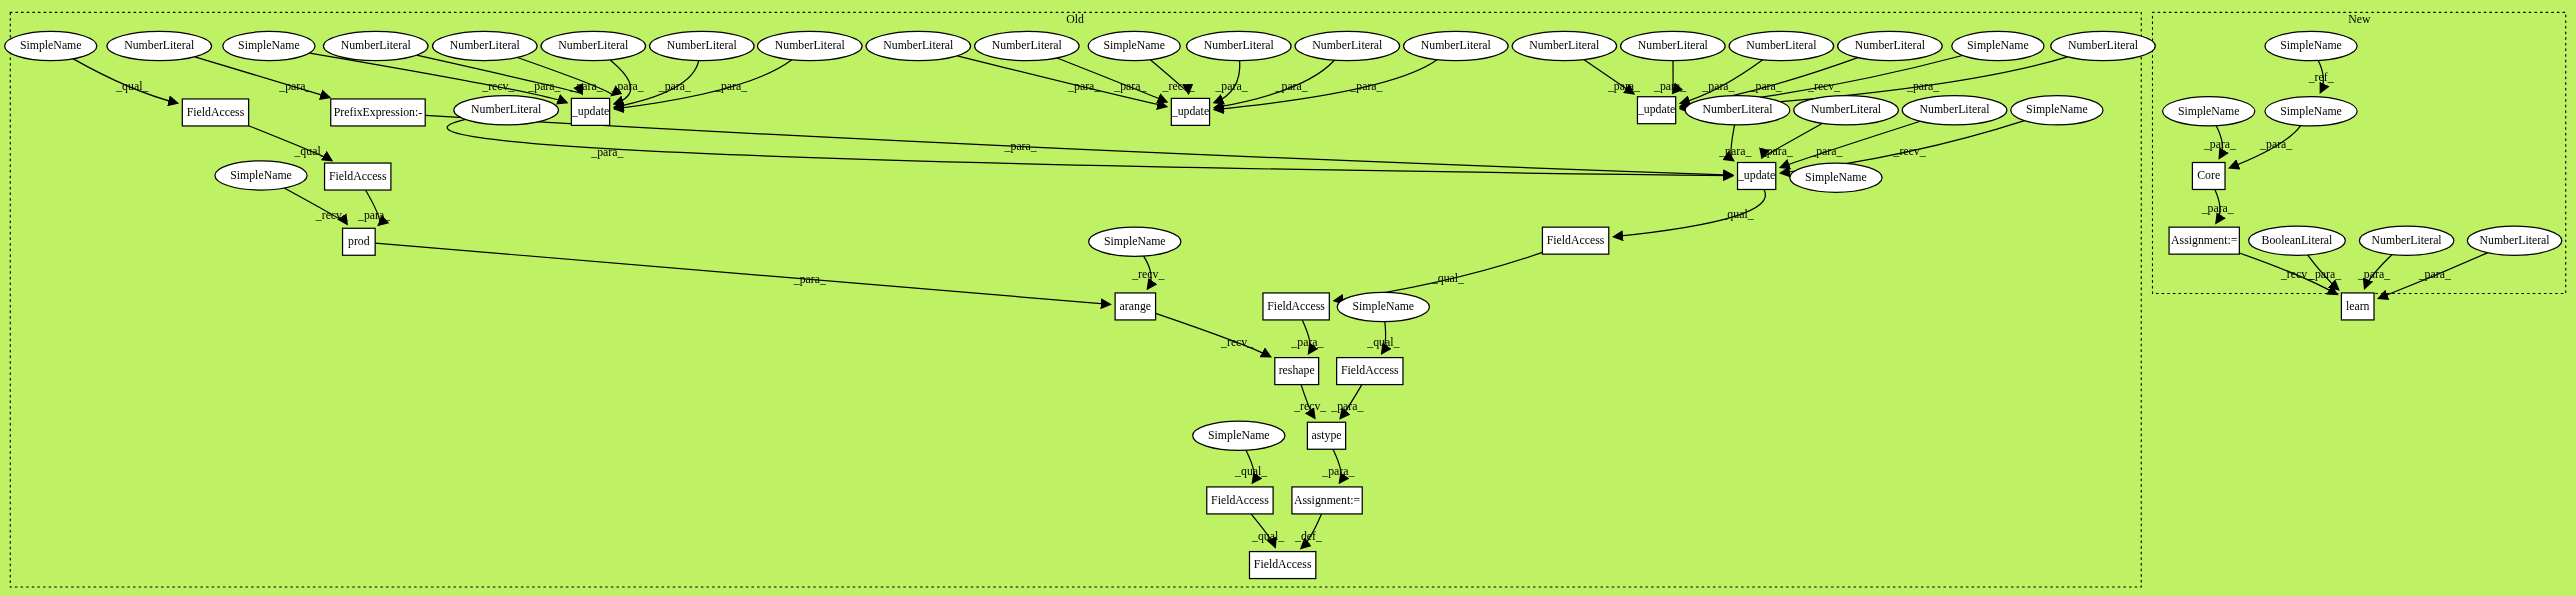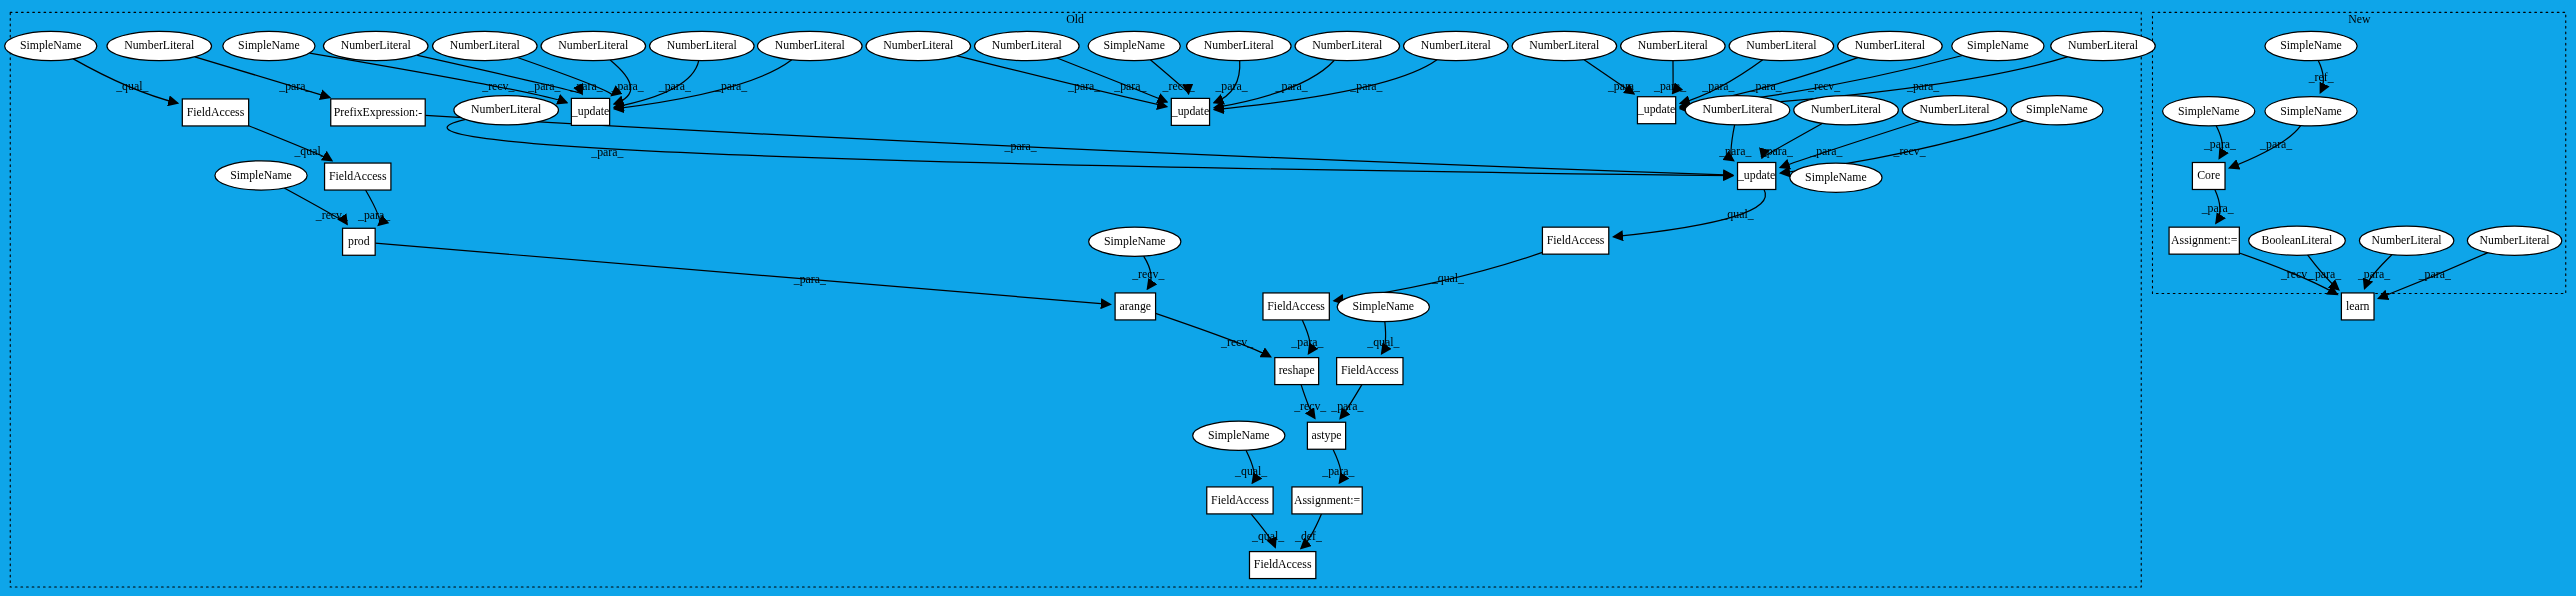--- a/index.html
+++ b/index.html
@@ -4,21 +4,21 @@
 <style>
   html, body {
     margin: 0;
     padding: 0;
     background: #ffffff;
   }
   #root {
     position: relative;
     width: 2576px;
     height: 596px;
-    background: #0ea5e9;
+    background: #bef264;
     font-family: "Liberation Serif", "DejaVu Serif", serif;
     overflow: hidden;
   }
   svg#graph {
     position: absolute;
     left: 0;
     top: 0;
     width: 2576px;
     height: 596px;
   }

